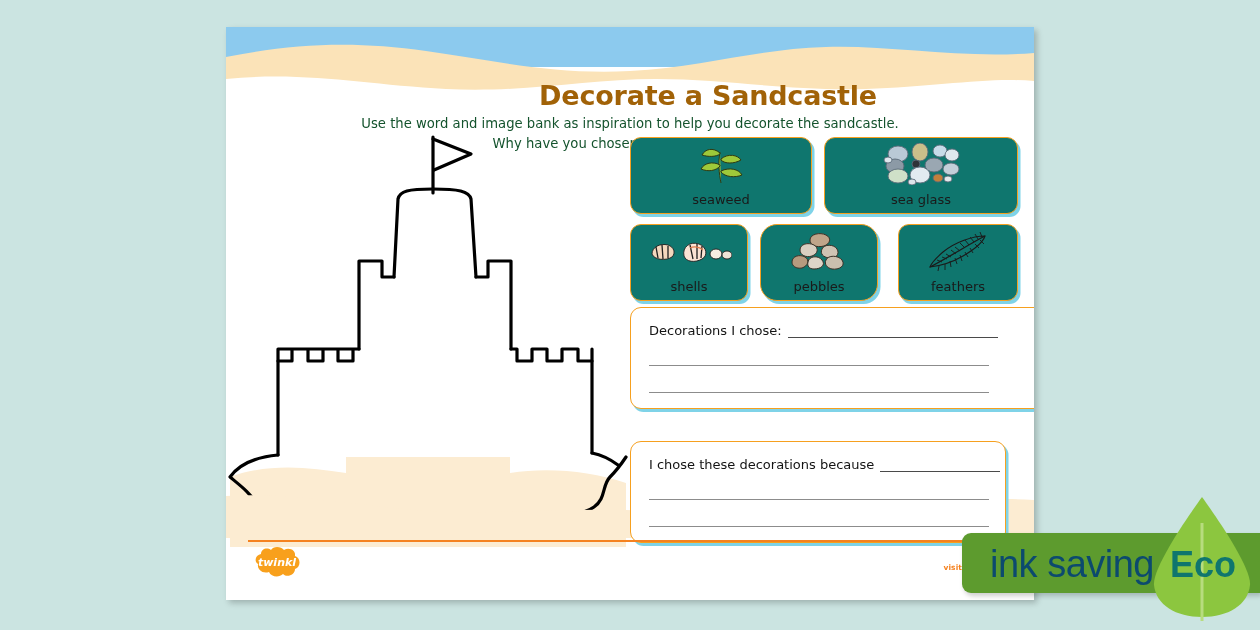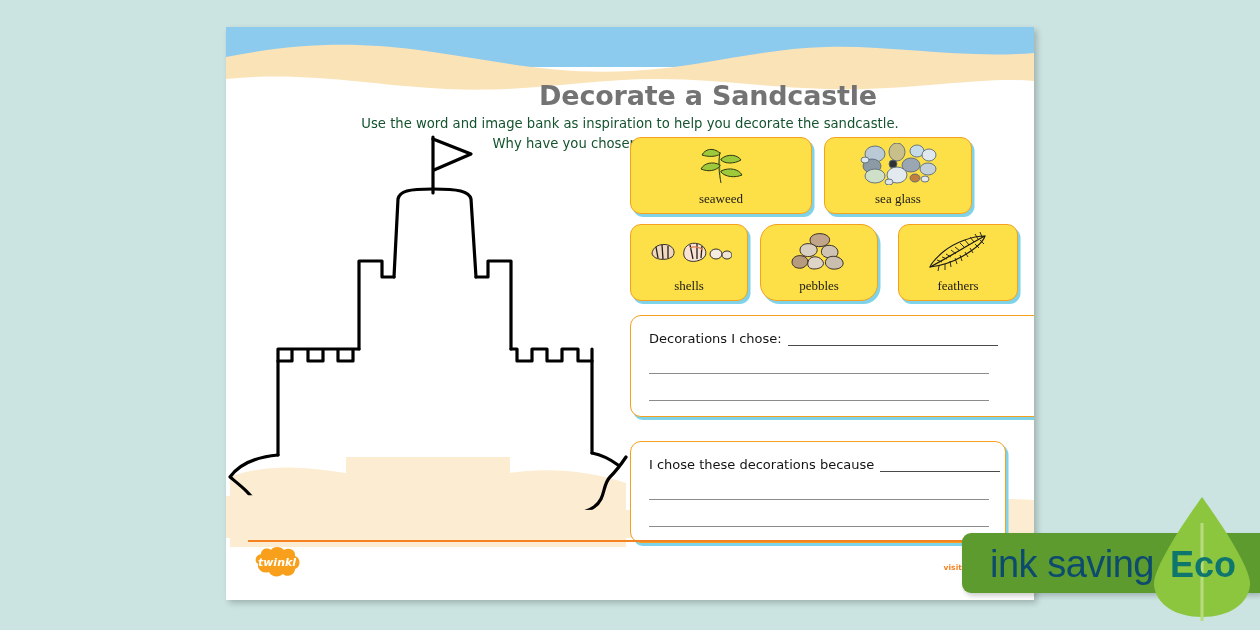--- a/index.html
+++ b/index.html
@@ -40,21 +40,21 @@
   
   .page-title {
     position: absolute;
     left: 0;
     top: 53px;
     width: 964px;
     text-align: center;
     font-family: "DejaVu Sans", sans-serif;
     font-size: 27px;
     font-weight: bold;
-    color: #737373;
+    color: #a16207;
     letter-spacing: -0.2px;
     text-shadow: 0 1px 0 rgba(255,255,255,0.85);
   }
   .page-subtitle {
     position: absolute;
     left: 54px;
     top: 87px;
     width: 700px;
     text-align: center;
     font-size: 13.2px;
@@ -103,26 +103,25 @@
     bottom: 28px;
     font-size: 7.5px;
     font-weight: bold;
     color: #f58220;
     letter-spacing: 0.1px;
   }
 
   
   .bank-card {
     position: absolute;
-    background: #fde047;
+    background: #0f766e;
     border: 1.6px solid #f6a01f;
     border-radius: 11px;
     box-shadow: 2.5px 3px 0 0 #7fd3e8;
     box-sizing: border-box;
-    font-family: Liberation Serif, serif;
   }
   .bank-card .card-art {
     position: absolute;
     left: 0; right: 0; top: 5px;
     height: 42px;
     display: flex;
     align-items: center;
     justify-content: center;
   }
   .bank-card .card-label {
@@ -287,21 +286,21 @@
           <path d="M27,10 C20,4 12,6 9,12 C15,14 23,14 27,11 Z"></path>
           <path d="M28,16 C35,10 45,12 48,17 C41,21 32,21 28,17 Z"></path>
           <path d="M27,22 C20,18 11,20 8,26 C15,29 23,28 27,23 Z"></path>
           <path d="M28,28 C36,24 46,26 49,32 C42,35 32,34 28,29 Z"></path>
         </g>
       </svg>
     </div>
     <div class="card-label">seaweed</div>
   </div>
 
-  <div class="bank-card" style="left:598px; top:110px; width:148px; height:77px;">
+  <div class="bank-card" style="left:598px; top:110px; width:194px; height:77px;">
     <div class="card-art">
       <svg width="78" height="42" viewBox="0 0 78 42" xmlns="http://www.w3.org/2000/svg">
         <g stroke="#5a6a78" stroke-width="0.9">
           <ellipse cx="16" cy="11" rx="10" ry="8" fill="#b9c9d6"></ellipse>
           <ellipse cx="38" cy="9" rx="8" ry="9" fill="#c9bf8a"></ellipse>
           <ellipse cx="58" cy="8" rx="7" ry="6" fill="#c6dbe8"></ellipse>
           <ellipse cx="70" cy="12" rx="7" ry="6" fill="#dfe8ee"></ellipse>
           <ellipse cx="13" cy="23" rx="9" ry="7" fill="#8c9aa6"></ellipse>
           <ellipse cx="34" cy="21" rx="4" ry="4" fill="#2e3338"></ellipse>
           <ellipse cx="52" cy="22" rx="9" ry="7" fill="#9aa7b2"></ellipse>
@@ -362,21 +361,21 @@
                      M35,20 L30,16 M31,23 L26,19 M26,26 L21,23 M22,28 L17,26 M17,31 L12,29"></path>
             <path d="M55,9 L59,13 M50,13 L54,17 M45,17 L48,22 M40,21 L43,26 M35,24 L37,30
                      M30,27 L32,33 M25,30 L26,36 M20,33 L20,39 M14,35 L13,40"></path>
           </g>
         </g>
       </svg>
     </div>
     <div class="card-label">feathers</div>
   </div>
 
-  <div class="write-box" style="left:404px; top:288px; width:448px; height:102px;">
+  <div class="write-box" style="left:404px; top:280px; width:448px; height:102px;">
     <div class="prompt-row">
       <span>Decorations I chose:</span><span class="fill-rule" style="width:210px;"></span>
     </div>
     <div class="blank-line" style="top:57px; width:340px;"></div>
     <div class="blank-line" style="top:84px; width:340px;"></div>
   </div>
 
   <div class="write-box" style="left:404px; top:398px; width:376px; height:102px;margin-top:16px;">
     <div class="prompt-row">
       <span>I chose these decorations because</span><span class="fill-rule" style="width:120px;"></span>

